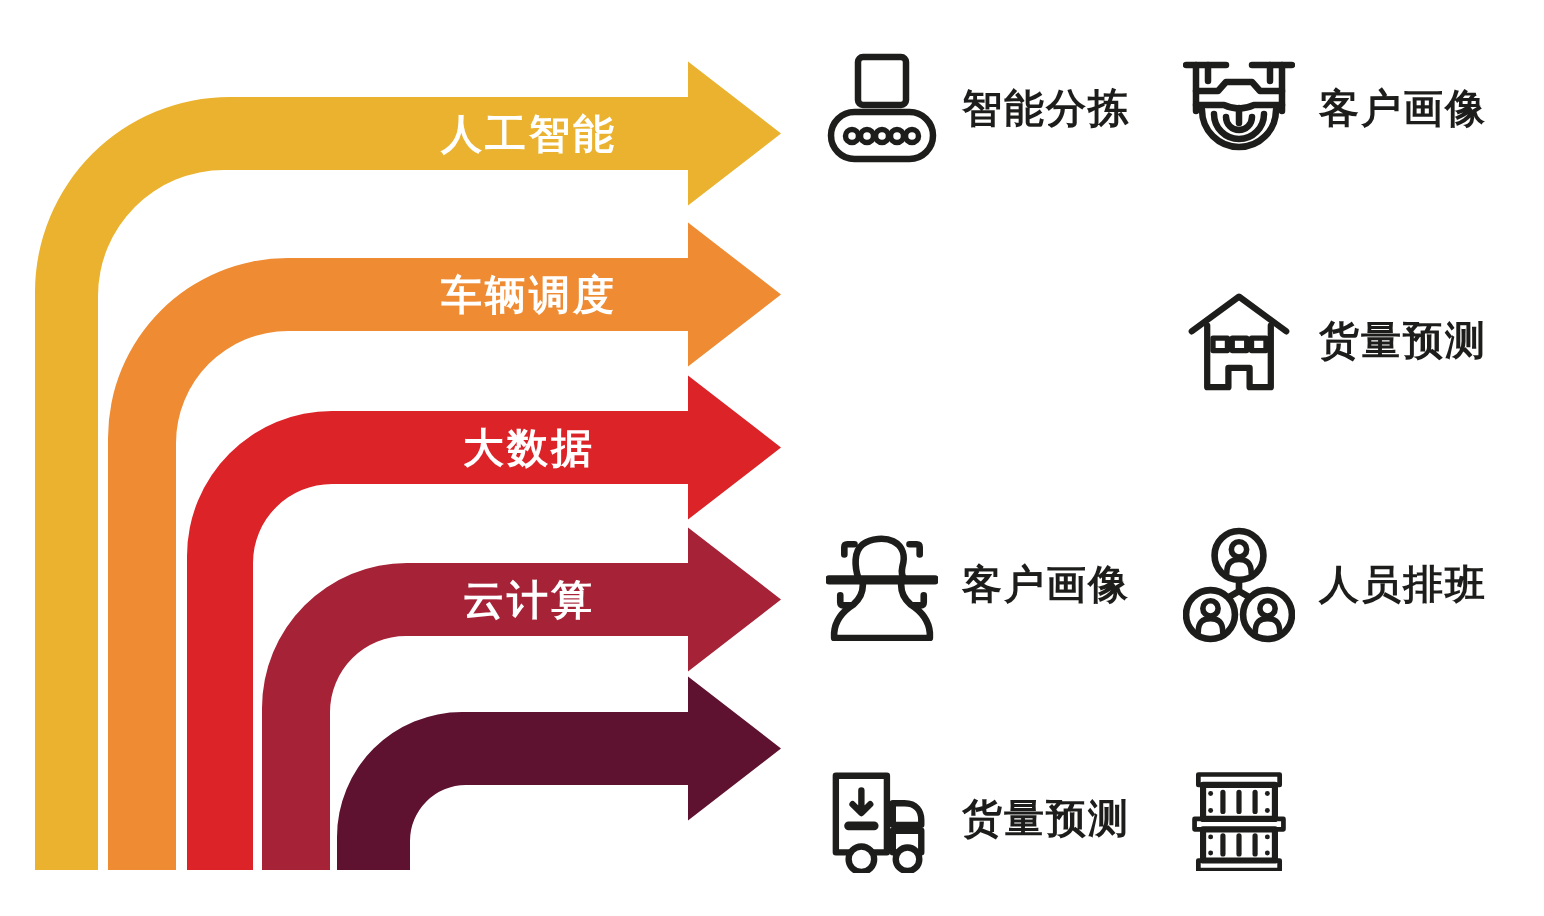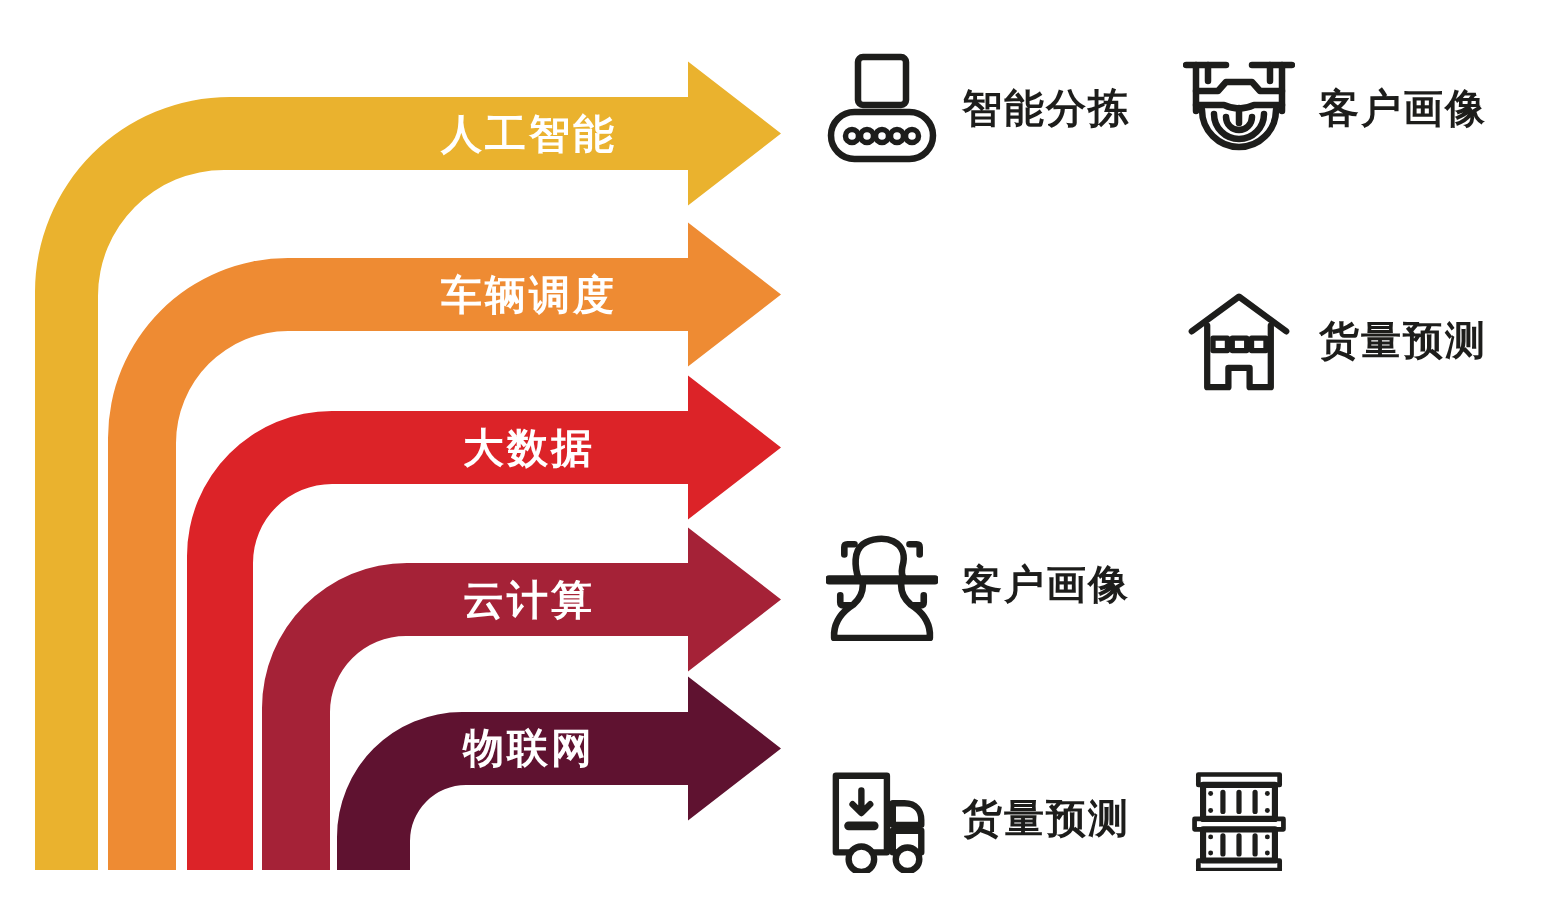--- a/index.html
+++ b/index.html
@@ -35,21 +35,20 @@
     <path d="M108 870 L108 438 A180 180 0 0 1 288 258 L688 258 L688 222.5 L781 294.5 L688 366.5 L688 331 L288 331 A112 112 0 0 0 176 443 L176 870 Z" fill="#EE8B33"></path>
     <path d="M187 870 L187 556 A145 145 0 0 1 332 411 L688 411 L688 375.5 L781 447.5 L688 519.5 L688 484 L332 484 A79 79 0 0 0 253 563 L253 870 Z" fill="#DC2328"></path>
     <path d="M262 870 L262 708 A145 145 0 0 1 407 563 L688 563 L688 527.5 L781 599.5 L688 671.5 L688 636 L406 636 A76 76 0 0 0 330 712 L330 870 Z" fill="#A52237"></path>
     <path d="M337 870 L337 837 A125 125 0 0 1 462 712 L688 712 L688 676.5 L781 748.5 L688 820.5 L688 785 L466 785 A56 56 0 0 0 410 841 L410 870 Z" fill="#5F1230"></path>
   </svg>
 
   <div class="arrow-label" style="top:134px">人工智能</div>
   <div class="arrow-label" style="top:295px">车辆调度</div>
   <div class="arrow-label" style="top:448px">大数据</div>
   <div class="arrow-label" style="top:600px">云计算</div>
-  <div class="arrow-label" style="top:748px">物联网</div>
 
   <div class="app-item" style="left:826px;top:51px">
     <div class="iconbox">
       <svg width="110" height="110" viewBox="0 0 110 110">
         <rect class="ico" x="31" y="4" width="48" height="48" rx="5"></rect>
         <rect class="ico" x="4" y="59" width="102" height="47" rx="23.5"></rect>
         <circle class="ico" style="stroke-width:5.5" cx="25" cy="83" r="6.5"></circle>
         <circle class="ico" style="stroke-width:5.5" cx="40" cy="83" r="6.5"></circle>
         <circle class="ico" style="stroke-width:5.5" cx="55" cy="83" r="6.5"></circle>
         <circle class="ico" style="stroke-width:5.5" cx="70" cy="83" r="6.5"></circle>
@@ -98,20 +97,37 @@
         <path class="ico" d="M14 66 V73 Q14 76 17 76 H24"></path>
         <path class="ico" d="M96 66 V73 Q96 76 93 76 H86"></path>
         <path class="ico" d="M32 50 C28 38 27 23 36 16 C44 10 58 9 66 13 C76 18 78 28 75 38 C74 43 74 47 77 50"></path>
         <path class="ico-thick" d="M3 51 H107"></path>
         <path class="ico" d="M36 53 C37 62 34 69 27 75 C16 82 9 90 8 103 L8 108 H102 L102 103 C101 90 94 82 83 75 C76 69 73 62 74 53"></path>
       </svg>
     </div>
     <div class="app-label">客户画像</div>
   </div>
 
+  <div class="app-item" style="left:1183px;top:527px">
+    <div class="iconbox">
+      <svg width="118" height="118" viewBox="0 0 110 110">
+        <path class="ico" d="M55 51 V62 M55 62 L43 69 M55 62 L67 69"></path>
+        <circle class="ico ico-mask" cx="55" cy="27" r="24"></circle>
+        <circle class="ico" style="stroke-width:5.5" cx="55" cy="21" r="7.5"></circle>
+        <path class="ico" style="stroke-width:5.5" d="M43 44 C43 34 48 31 55 31 C62 31 67 34 67 44"></path>
+        <circle class="ico ico-mask" cx="27" cy="85" r="24"></circle>
+        <circle class="ico" style="stroke-width:5.5" cx="27" cy="79" r="7.5"></circle>
+        <path class="ico" style="stroke-width:5.5" d="M15 102 C15 92 20 89 27 89 C34 89 39 92 39 102"></path>
+        <circle class="ico ico-mask" cx="83" cy="85" r="24"></circle>
+        <circle class="ico" style="stroke-width:5.5" cx="83" cy="79" r="7.5"></circle>
+        <path class="ico" style="stroke-width:5.5" d="M71 102 C71 92 76 89 83 89 C90 89 95 92 95 102"></path>
+      </svg>
+    </div>
+    <div class="app-label">人员排班</div>
+  </div>
 
   <div class="app-item" style="left:826px;top:761px">
     <div class="iconbox">
       <svg width="108" height="110" viewBox="0 0 110 110">
         <rect class="ico" x="8" y="12" width="52" height="78"></rect>
         <path class="ico" d="M34 27 V48 M25 41 L34 50 L43 41"></path>
         <path class="ico-thick" d="M21 63 H47"></path>
         <path class="ico" d="M66 62 V40 H78 C90 40 95 48 95 57 V62 H66 Z"></path>
         <rect class="ico" x="66" y="68" width="29" height="22"></rect>
         <circle class="ico ico-mask" cx="34" cy="97" r="13"></circle>

